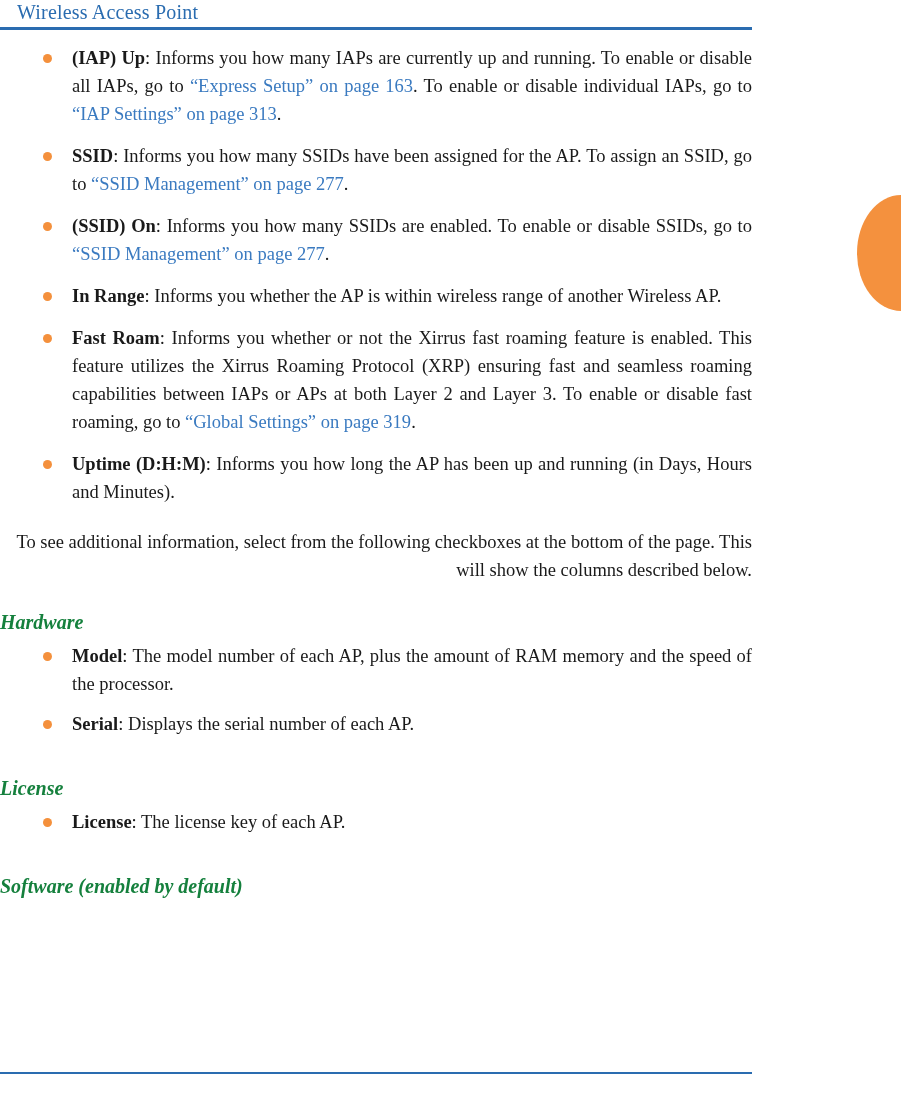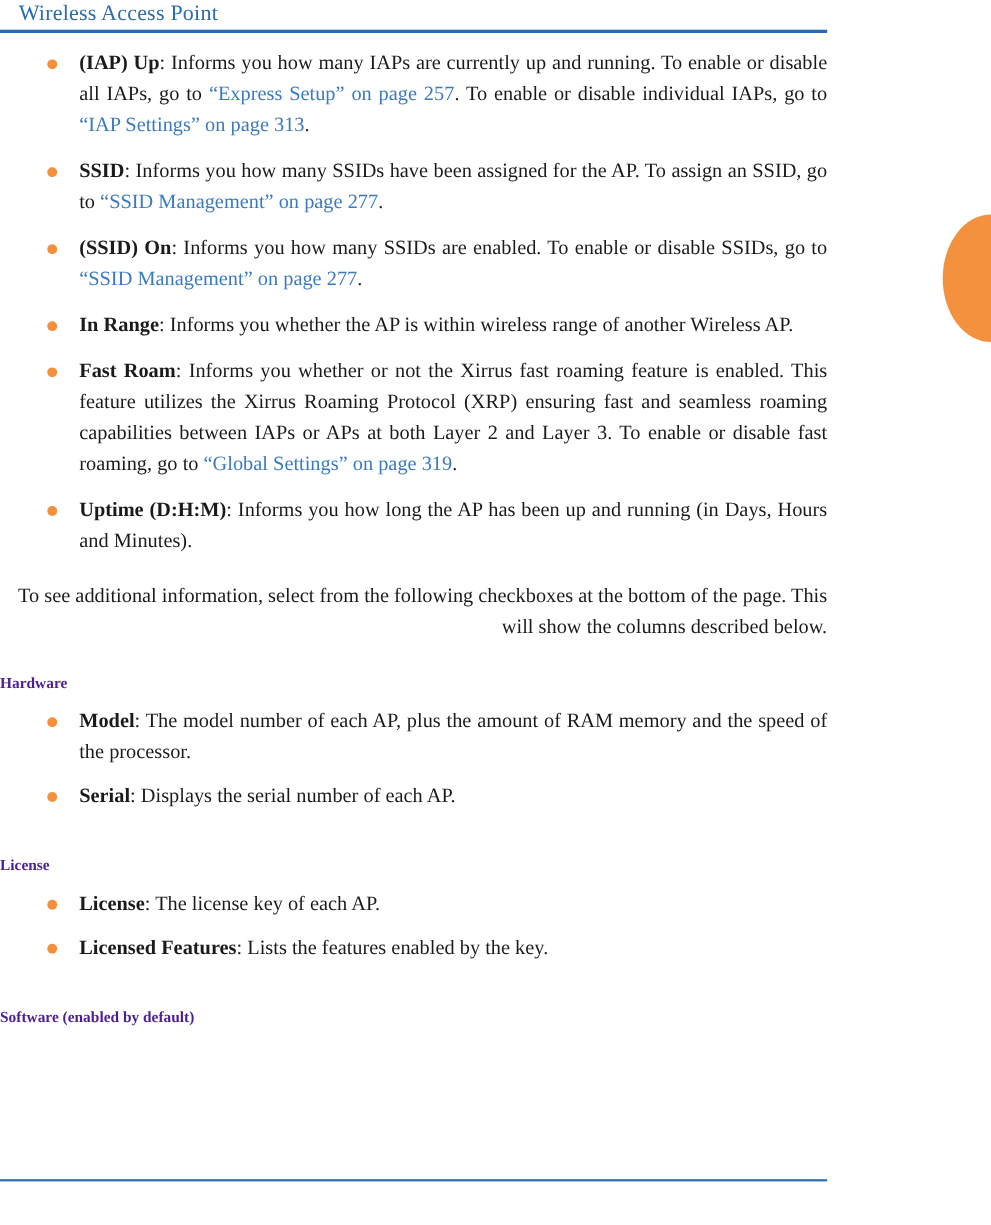--- a/index.html
+++ b/index.html
@@ -94,24 +94,25 @@
   p.body {
     margin: 0;
     font-size: 18.5px;
     line-height: 28px;
     text-align: right;
   }
 
   h4.minihead {
     margin: 0;
     font-family: "Liberation Serif", "DejaVu Serif", serif;
+    font-style: italic;
     font-weight: bold;
-    font-size: 14px;
+    font-size: 20px;
     line-height: 24px;
-    color: #4c1d95;
+    color: #15803d;
   }
   .gap-para   { height: 22px; }
   .gap-head   { height: 26px; }
   .gap-afterhead { height: 8px; }
 
   
   .thumbtab {
     position: absolute;
     right: 0;
     top: 195px;
@@ -158,21 +159,21 @@
   <div class="running-header">
     <div class="rh-title">Wireless Access Point</div>
     <div class="rh-rule"></div>
   </div>
 
   <div class="thumbtab"></div>
 
   <div class="content">
 
     <ul class="blist" id="status-bullets">
-        <li><span class="bullet"></span><b>(IAP) Up</b>: Informs you how many IAPs are currently up and running. To enable or disable all IAPs, go to <a class="xref" href="#">“Express Setup” on page 257</a>. To enable or disable individual IAPs, go to <a class="xref" href="#">“IAP Settings” on page 313</a>.</li>
+        <li><span class="bullet"></span><b>(IAP) Up</b>: Informs you how many IAPs are currently up and running. To enable or disable all IAPs, go to <a class="xref" href="#">“Express Setup” on page 163</a>. To enable or disable individual IAPs, go to <a class="xref" href="#">“IAP Settings” on page 313</a>.</li>
         <li><span class="bullet"></span><b>SSID</b>: Informs you how many SSIDs have been assigned for the AP. To assign an SSID, go to <a class="xref" href="#">“SSID Management” on page 277</a>.</li>
         <li><span class="bullet"></span><b>(SSID) On</b>: Informs you how many SSIDs are enabled. To enable or disable SSIDs, go to <a class="xref" href="#">“SSID Management” on page 277</a>.</li>
         <li><span class="bullet"></span><b>In Range</b>: Informs you whether the AP is within wireless range of another Wireless AP.</li>
         <li><span class="bullet"></span><b>Fast Roam</b>: Informs you whether or not the Xirrus fast roaming feature is enabled. This feature utilizes the Xirrus Roaming Protocol (XRP) ensuring fast and seamless roaming capabilities between IAPs or APs at both Layer 2 and Layer 3. To enable or disable fast roaming, go to <a class="xref" href="#">“Global Settings” on page 319</a>.</li>
         <li class="nojust"><span class="bullet"></span><b>Uptime (D:H:M)</b>: Informs you how long the AP has been up and running (in Days, Hours and Minutes).</li>
       </ul>
 
     <div class="gap-para"></div>
 
     <p class="body">To see additional information, select from the following checkboxes at the bottom of the page. This will show the columns described below.</p>
@@ -183,21 +184,20 @@
         <div class="gap-afterhead"></div>
         <ul class="blist sub">
           <li class="nojust"><span class="bullet"></span><b>Model</b>: The model number of each AP, plus the amount of RAM memory and the speed of the processor.</li>
           <li class="nojust"><span class="bullet"></span><b>Serial</b>: Displays the serial number of each AP.</li>
         </ul>
         <div class="gap-head"></div>
         <h4 class="minihead">License</h4>
         <div class="gap-afterhead"></div>
         <ul class="blist sub">
           <li class="nojust"><span class="bullet"></span><b>License</b>: The license key of each AP.</li>
-          <li class="nojust"><span class="bullet"></span><b>Licensed Features</b>: Lists the features enabled by the key.</li>
         </ul>
         <div class="gap-head"></div>
         <h4 class="minihead">Software (enabled by default)</h4>
         <div class="gap-afterhead"></div>
         <div class="gap-head"></div>
         <div class="gap-afterhead"></div>
       </div>
 
   </div>
 

